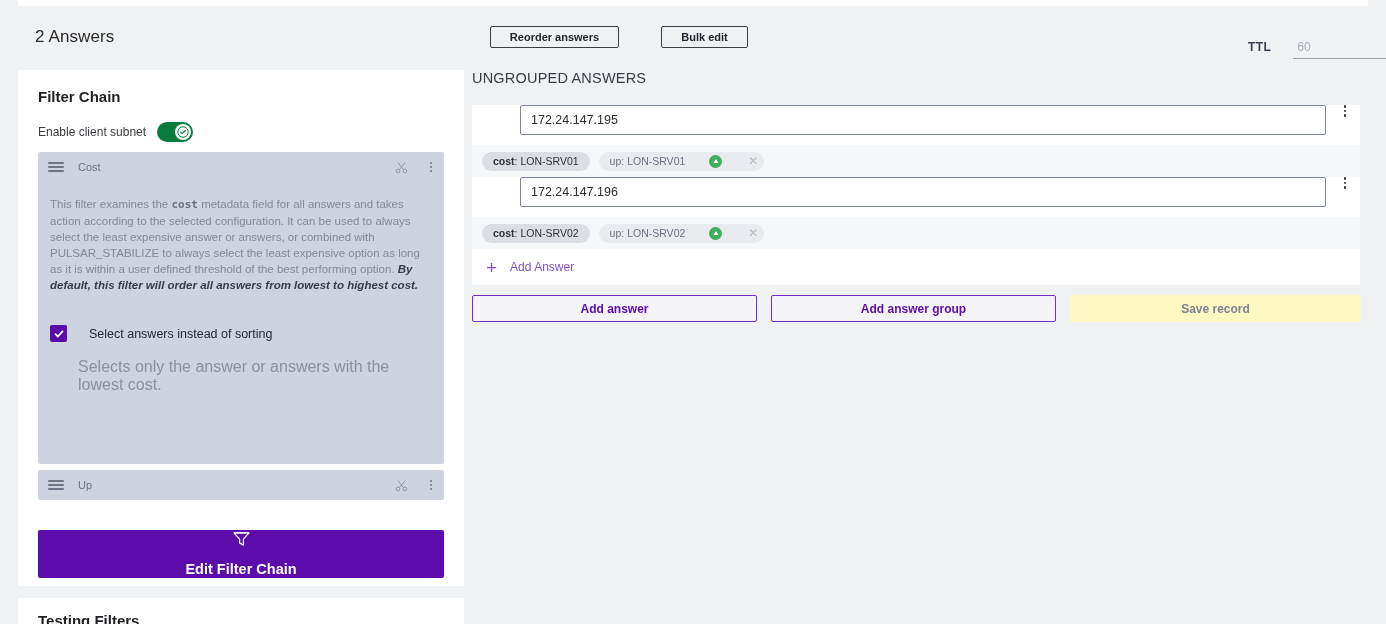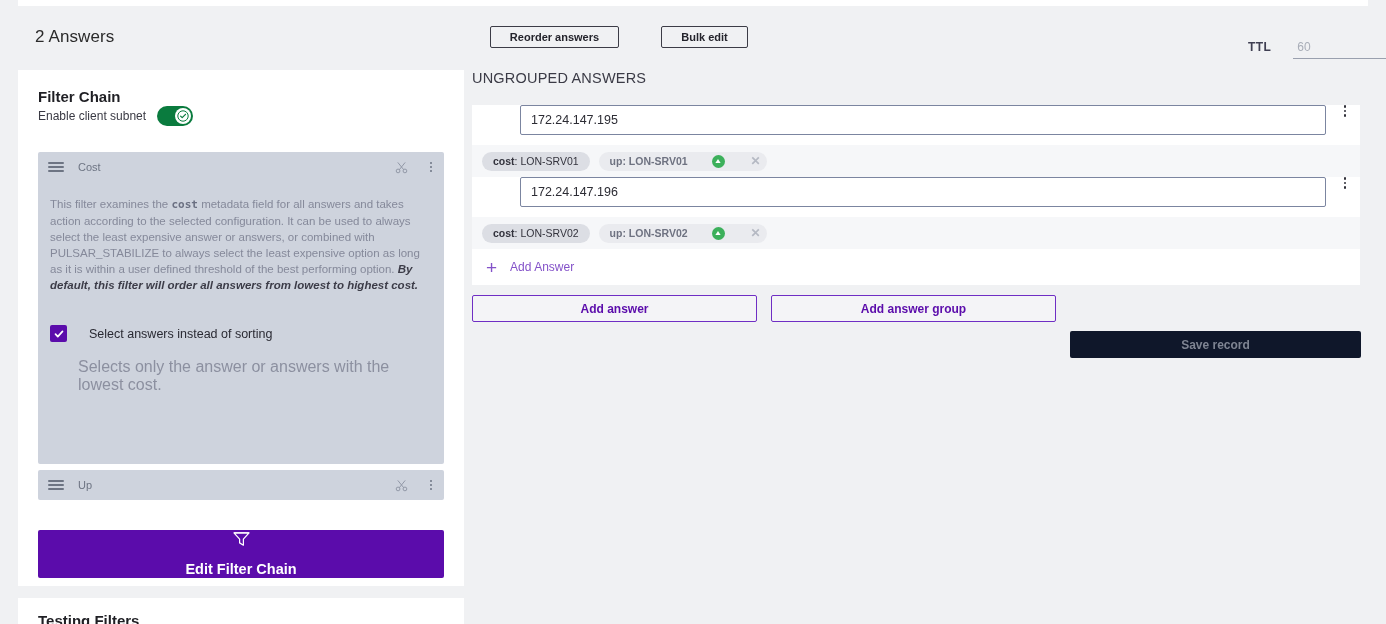--- a/index.html
+++ b/index.html
@@ -55,21 +55,21 @@
   .left-card {
     position: absolute; left: 18px; top: 70px;
     width: 446px; height: 516px;
     background: #ffffff;
   }
   .left-title {
     position: absolute; left: 20px; top: 18px;
     font-size: 15px; font-weight: 700; color: #1f1f24;
   }
   .subnet-row {
-    position: absolute; left: 20px; top: 36px;
+    position: absolute; left: 20px; top: 52px;
     display: flex; align-items: center; justify-content: space-between;
   }
   .subnet-label { font-size: 12px; color: #3a3a44; font-weight: 400; }
   .toggle {
     margin-left: 11px; width: 36px; height: 20px;
     border-radius: 10px; background: #0a7b3e;
     position: relative; cursor: pointer;
   }
   .toggle .knob {
     position: absolute; right: 2px; top: 2px;
@@ -159,21 +159,21 @@
     background: #f6f7f9; height: 32px;
     display: flex; align-items: center; padding: 0 14px 0 10px; gap: 9px;
   }
   .chip {
     height: 19px; border-radius: 10px; background: #e3e5ea;
     display: flex; align-items: center; padding: 0 11px;
     font-size: 10.5px; color: #6e7281; white-space: nowrap;
   }
   .chip.active { background: #dcdee4; color: #33333d; }
   .chip .k { font-weight: 700; }
-  .chip.loose { background: #eaebef; padding-right: 6px; gap: 24px; font-weight: bold; }
+  .chip.loose { background: #eaebef; padding-right: 6px; gap: 24px; }
   .badge {
     width: 13px; height: 13px; border-radius: 50%; background: #3cb05b;
     display: inline-flex; align-items: center; justify-content: center;
   }
   .chip-x { font-size: 12px; color: #b5b9c3; cursor: pointer; line-height: 1; margin-left: 2px; }
 
   .add-answer-row {
     background: #ffffff; height: 36px;
     display: flex; align-items: center; padding-left: 14px; gap: 13px;
     cursor: pointer;
@@ -185,23 +185,22 @@
   .big-btn {
     height: 27px; border-radius: 2px;
     font-family: "Liberation Sans", sans-serif;
     font-size: 12px; font-weight: 700; cursor: pointer;
   }
   .big-btn.outline {
     flex: 0 0 285px; background: #f4f4f7;
     border: 1px solid #6f2ec4; color: #5b0cab;
   }
   .big-btn.disabled {
-    flex: 0 0 291px; background: #0f172a; border: none; color: #7e8492;
+    flex: 0 0 291px; background: #fef9c3; border: none; color: #7e8492;
     cursor: default;
-    margin-top: 36px;
   }
 </style>
 </head>
 <body>
 
 <div class="page">
 
   <div class="top-strip"></div>
 
   <div class="header-row">

